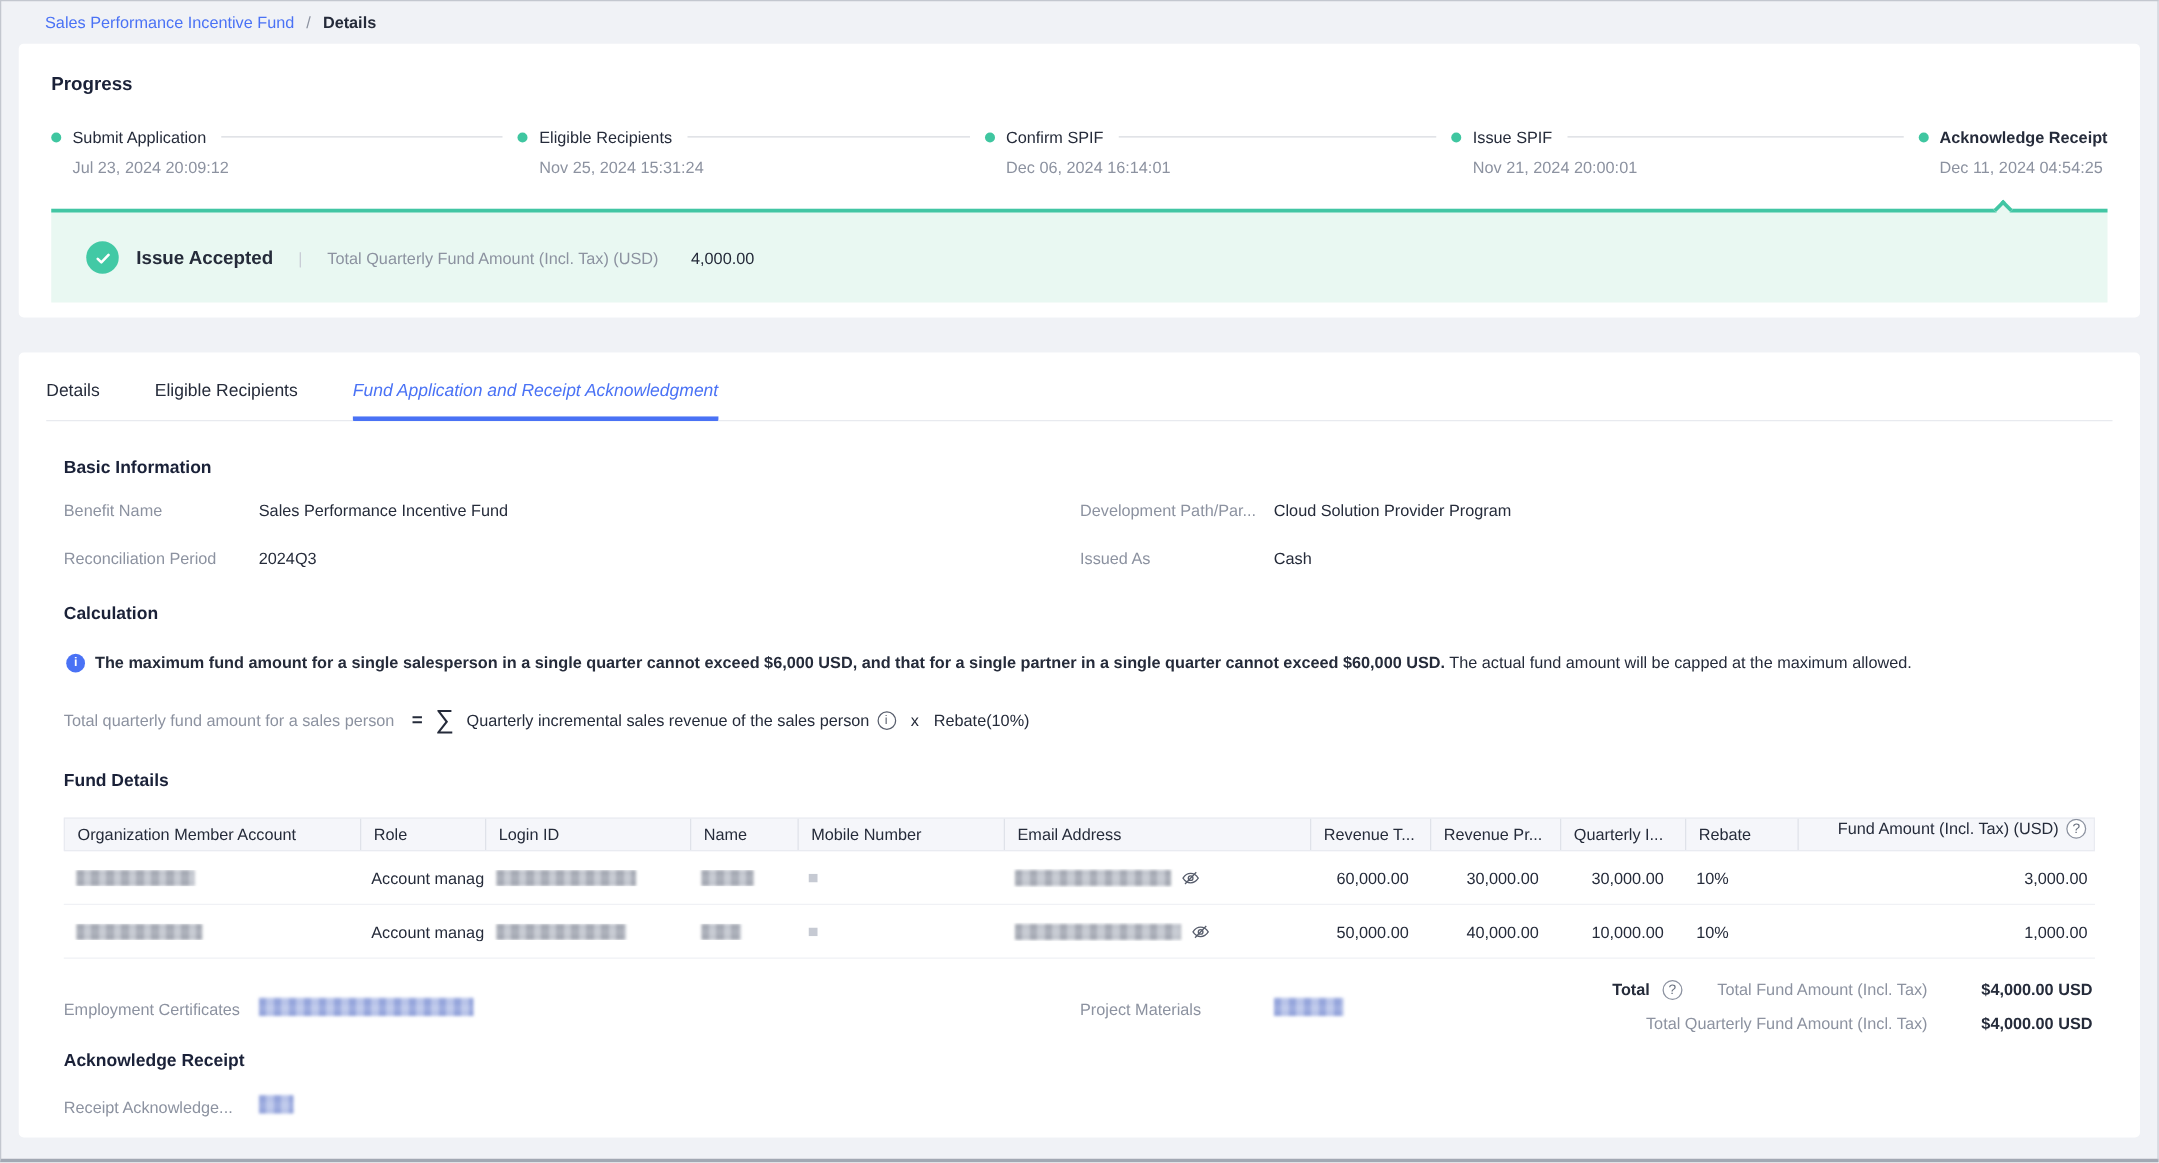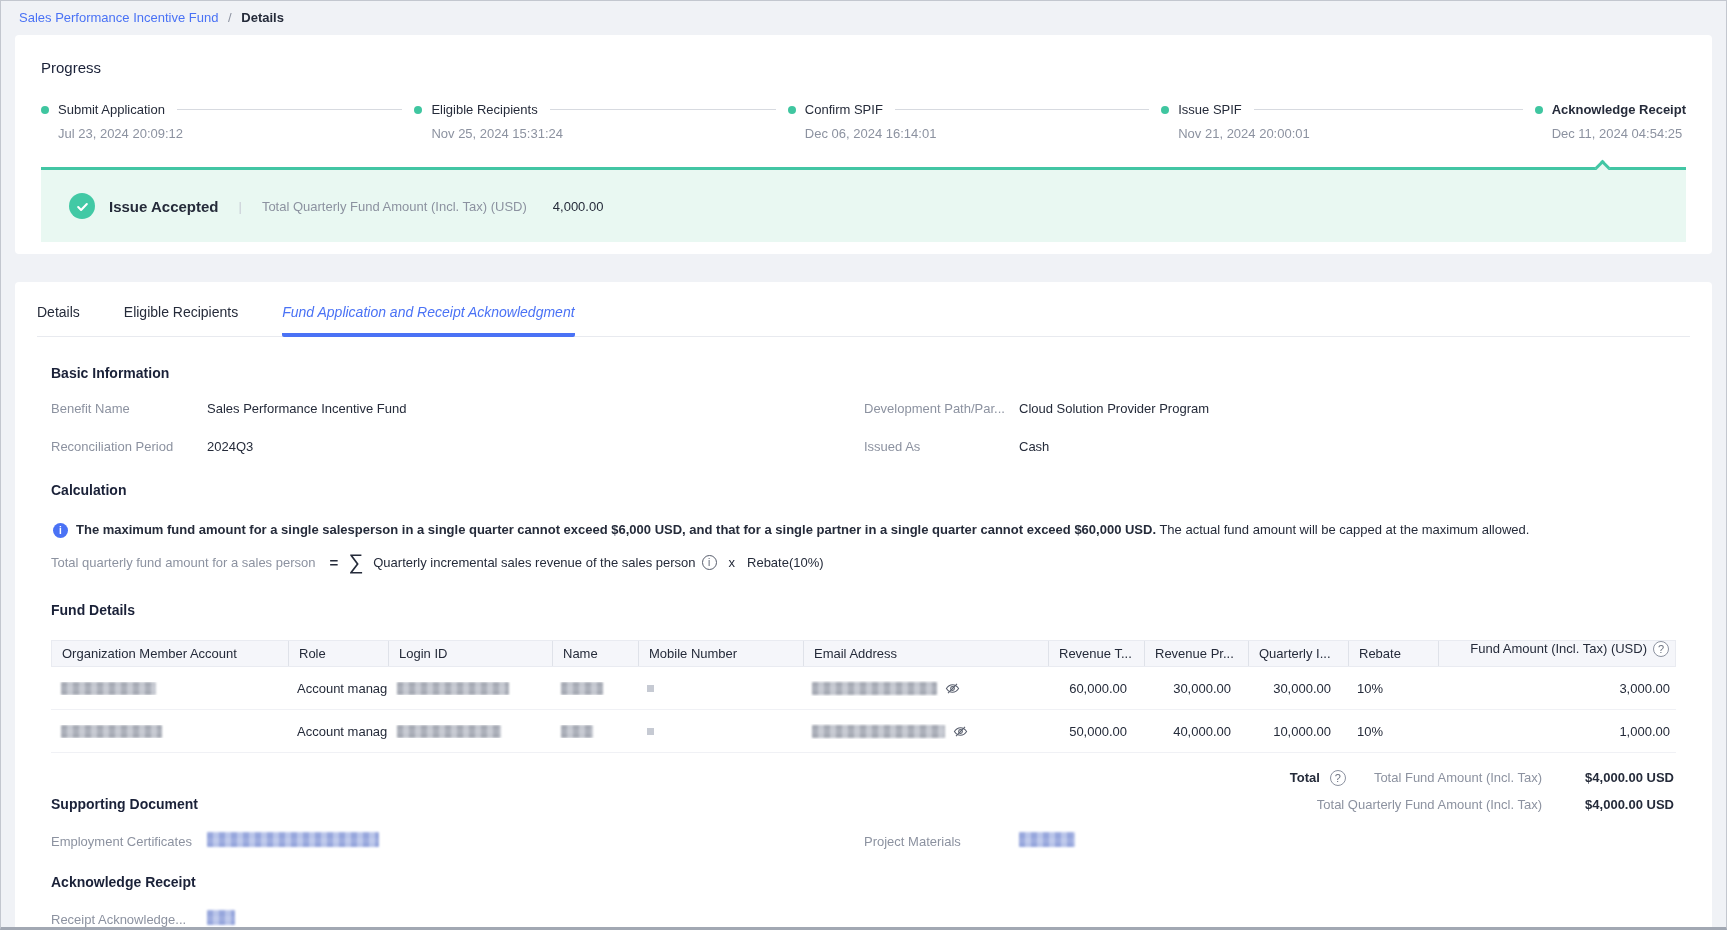--- a/index.html
+++ b/index.html
@@ -4,29 +4,29 @@
 <style>
   * { box-sizing: border-box; margin: 0; padding: 0; }
   html,body { width:1727px; height:930px; }
   body {
     font-family: "Liberation Sans", "DejaVu Sans", sans-serif;
     font-size: 13px; color:#252b3a; background:#f0f2f6;
   }
   .screen{ width:1727px; height:930px; border:1px solid #c3c7cf; border-bottom:3px solid #a2a8b3;
            background:#f0f2f6; overflow:hidden; }
   
-  .crumbbar{ padding:9px 0 10px 18px; }
+  .crumbbar{ padding:9px 0 10px 35px; }
   .crumb-link{ color:#4a72f5; cursor:pointer; }
   .crumb-sep{ color:#8c92a0; margin:0 6px; }
   .crumb-cur{ color:#252b3a; font-weight:700; }
   
   .card{ background:#fff; margin:0 14px; border-radius:4px; }
   .card1{ padding:24px 26px 12px 26px; }
   .card2{ margin-top:28px; padding:0 22px 16px 22px; min-height:618px; }
-  .sec-title{ font-size:15px; font-weight:400; color:#1a2138; }
+  .sec-title{ font-size:15px; font-weight:700; color:#1a2138; }
   
   .timeline{ display:flex; margin-top:26px; }
   .step{ flex:1 1 0; min-width:0; }
   .step:last-child{ flex:0 0 auto; }
   .step-top{ display:flex; align-items:center; }
   .dot{ width:8px; height:8px; border-radius:50%; background:#3fc6a0; flex:0 0 auto; }
   .step-label{ margin-left:9px; white-space:nowrap; color:#252b3a; }
   .step.current .step-label{ font-weight:700; }
   .step-line{ flex:1 1 auto; height:1px; background:#d7dae0; margin:0 12px; }
   .step-date{ color:#8c92a0; margin:9px 0 0 17px; white-space:nowrap; }
@@ -52,21 +52,21 @@
   .fgrid{ display:grid; grid-template-columns:156px 657px 155px 1fr; row-gap:23px; margin-top:20px; }
   .flabel{ color:#8c92a0; padding-right:10px; }
   .fvalue{ color:#252b3a; }
   
   .note{ display:flex; align-items:flex-start; margin-top:24px; }
   .iicon{ width:15px; height:15px; border-radius:50%; background:#4a72f5; color:#fff; font-size:10px;
           font-weight:700; display:inline-flex; align-items:center; justify-content:center; flex:0 0 auto;
           margin:1px 8px 0 2px; font-style:normal; }
   .note-bold{ font-weight:700; }
   .note-rest{ font-weight:400; }
-  .formula{ display:flex; align-items:center; margin-top:12px; }
+  .formula{ display:flex; align-items:center; margin-top:26px; }
   .f-lhs{ color:#8c92a0; }
   .f-eq{ font-size:15px; font-weight:700; margin:0 10px 0 14px; }
   .f-sigma{ font-size:21px; margin-right:10px; font-weight:400; }
   .ci{ width:15px; height:15px; border-radius:50%; border:1px solid #575d6c; color:#575d6c; font-size:10px;
        display:inline-flex; align-items:center; justify-content:center; margin:0 10px 0 6px; }
   .f-x{ margin:0 12px 0 2px; font-size:13px; }
   
   .ftable{ margin-top:22px; }
   .trow{ display:grid; grid-template-columns:236px 100px 164px 86px 165px 245px 96px 104px 100px 90px 1fr;
          align-items:center; }
@@ -297,21 +297,20 @@
           <span class="t-label">Total Fund Amount (Incl. Tax)</span>
           <span class="t-value">$4,000.00 USD</span>
         </div>
         <div class="t-line">
           <span class="t-label">Total Quarterly Fund Amount (Incl. Tax)</span>
           <span class="t-value">$4,000.00 USD</span>
         </div>
       </div>
 
       <div class="bottom-wrap">
-        <div class="h3 sd-title">Supporting Document</div>
         <div class="fieldrow">
           <div class="flabel">Employment Certificates</div>
           <div><span class="redact blue" style="width:172px"></span></div>
           <div class="flabel">Project Materials</div>
           <div><span class="redact blue" style="width:56px"></span></div>
         </div>
 
         <div class="h3 ak-title">Acknowledge Receipt</div>
         <div class="fieldrow">
           <div class="flabel">Receipt Acknowledge...</div>

